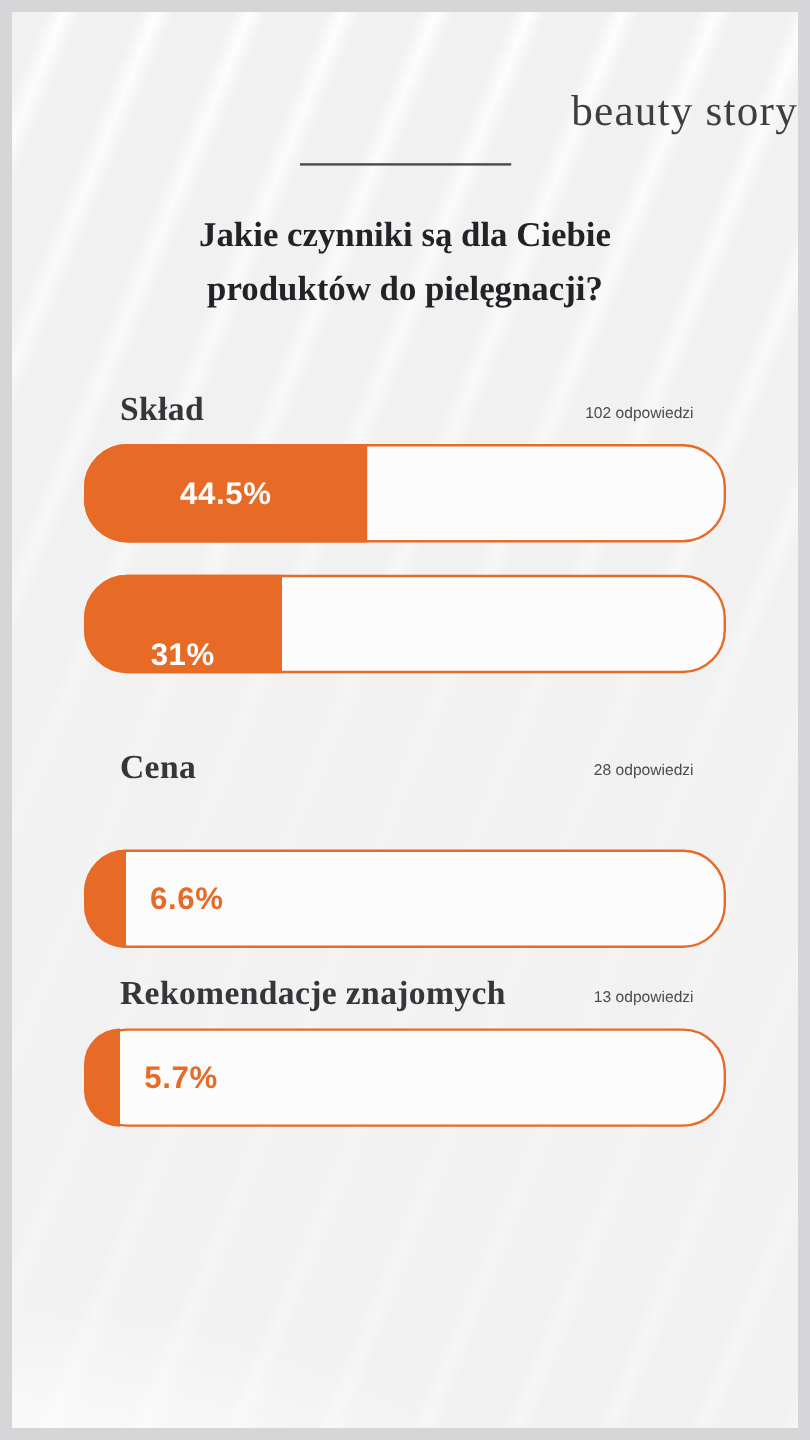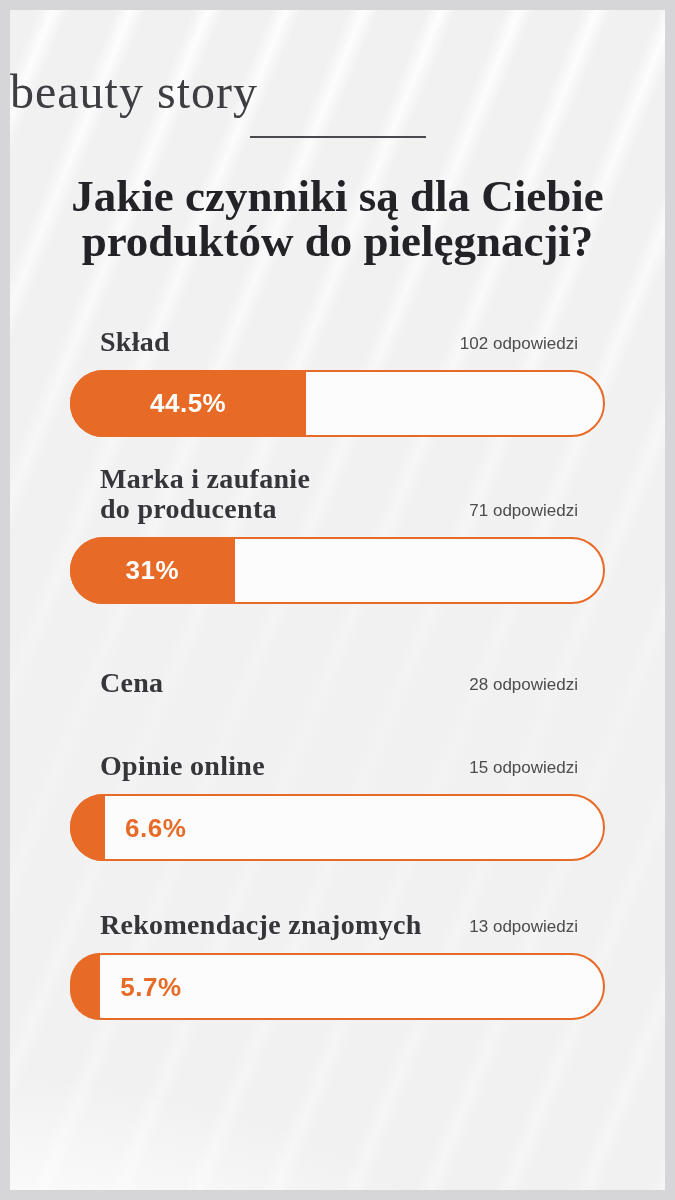--- a/index.html
+++ b/index.html
@@ -26,77 +26,77 @@
         rgba(255,255,255,0) 0px, rgba(255,255,255,0) 26px,
         rgba(255,255,255,.9) 40px, rgba(255,255,255,0) 54px,
         rgba(255,255,255,0) 72px),
       var(--bg);
     overflow:hidden;
   }
 
   
   .logo{
     margin-top:52px;
-    text-align:left;
+    text-align:right;
     font-family:"Liberation Serif", serif;
-    font-size:48px;
+    font-size:36px;
     line-height:60px;
     letter-spacing:1px;
     color:#3e3e42;
   }
   .logo-underline{
     width:176px;height:2px;
     background:#4a4a4e;
     margin:14px auto 0;
   }
   .title{
     margin-top:36px;
     text-align:center;
     font-family:"Liberation Serif", serif;
     font-weight:600;
-    font-size:45px;
+    font-size:29px;
     line-height:45px;
     color:var(--ink-dark);
   }
   .title span{display:block;}
 
   
   .rows{margin-top:63px;padding:0 60px;}
   .row + .row{margin-top:27px;}
   .row:nth-child(3){margin-top:64px;}
   .row:nth-child(4){margin-top:53px;}
-  .row:nth-child(5){margin-top:49px;text-align:right;}
+  .row:nth-child(5){margin-top:24px;text-align:right;}
 
   .row-head{
     display:flex;
     justify-content:space-between;
     align-items:flex-end;
     padding:0 27px 0 30px;
     margin-bottom:13px;
   }
   .bar-label{
     font-family:"Liberation Serif", serif;
     font-weight:700;
     font-size:28px;
     line-height:30px;
     color:var(--ink-label);
     letter-spacing:.3px;
   }
   .bar-label span{display:block;}
   .bar-count{
-    font-size:17px;
+    font-size:13px;
     line-height:21px;
     color:var(--ink-count);
     padding-bottom:3px;
     white-space:nowrap;
   }
 
   .bar{
     position:relative;
-    height:67px;
+    height:82px;
     border:2px solid var(--accent);
     border-radius:36px;
     background:#fcfcfc;
   }
   .fill{
     position:absolute;
     top:-2px;bottom:-2px;left:-2px;
     background:var(--accent);
     border-radius:36px 0 0 36px;
     display:flex;
@@ -142,50 +142,37 @@
         <span class="bar-count">102 odpowiedzi</span>
       </div>
       <div class="bar">
         <div class="fill" style="width: 44.5%;">
           <span class="pct pct-in">44.5%</span>
         </div>
       </div>
     </section>
 
     <section class="row">
-      <div class="row-head">
-        <h3 class="bar-label">
-          <span>Marka i zaufanie</span>
-          <span>do producenta</span>
-        </h3>
-        <span class="bar-count">71 odpowiedzi</span>
-      </div>
       <div class="bar">
-        <div class="fill" style="width: 31%;">
+        <div class="fill" style="width: 31%; align-items: flex-end;">
           <span class="pct pct-in">31%</span>
         </div>
       </div>
     </section>
 
     <section class="row">
       <div class="row-head">
         <h3 class="bar-label">
           <span>Cena</span>
         </h3>
         <span class="bar-count">28 odpowiedzi</span>
       </div>
     </section>
 
     <section class="row">
-      <div class="row-head">
-        <h3 class="bar-label">
-          <span>Opinie online</span>
-        </h3>
-        <span class="bar-count">15 odpowiedzi</span>
-      </div>
       <div class="bar">
         <div class="fill" style="width: 6.6%;">
           <span class="pct pct-out">6.6%</span>
         </div>
       </div>
     </section>
 
     <section class="row">
       <div class="row-head">
         <h3 class="bar-label">

